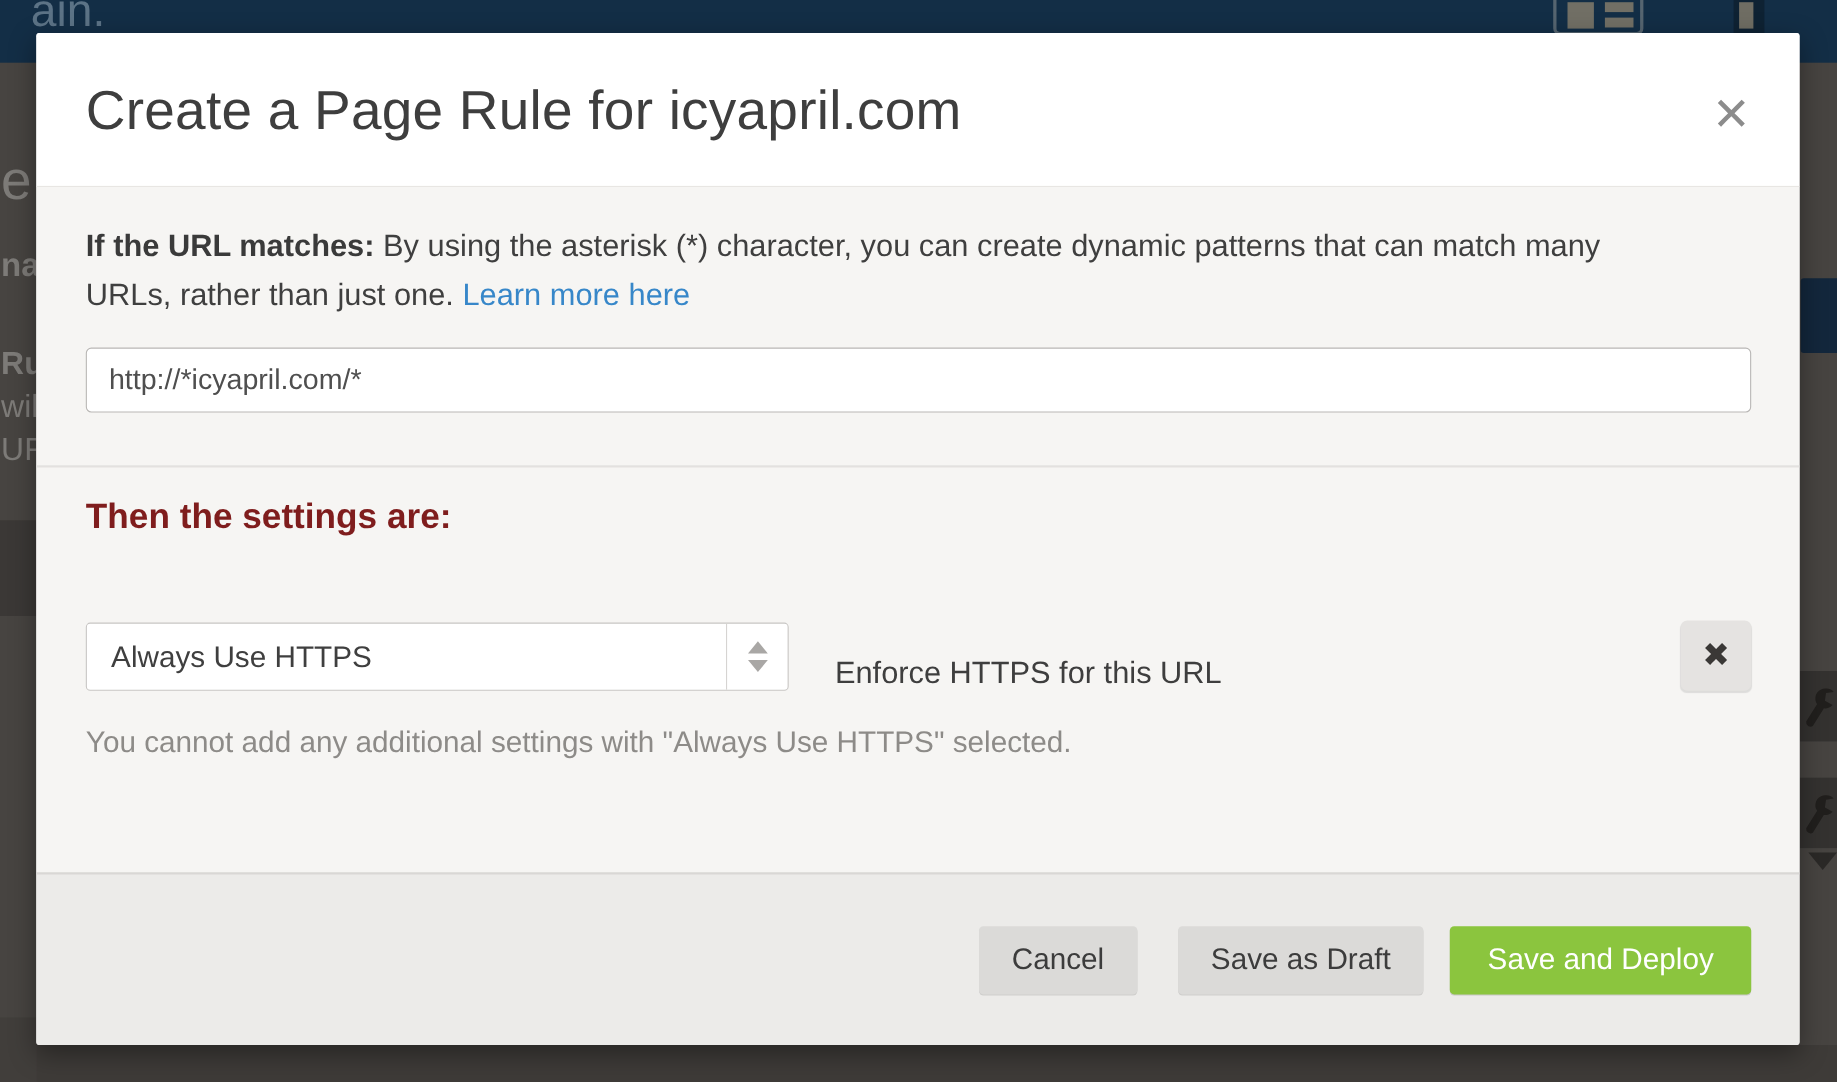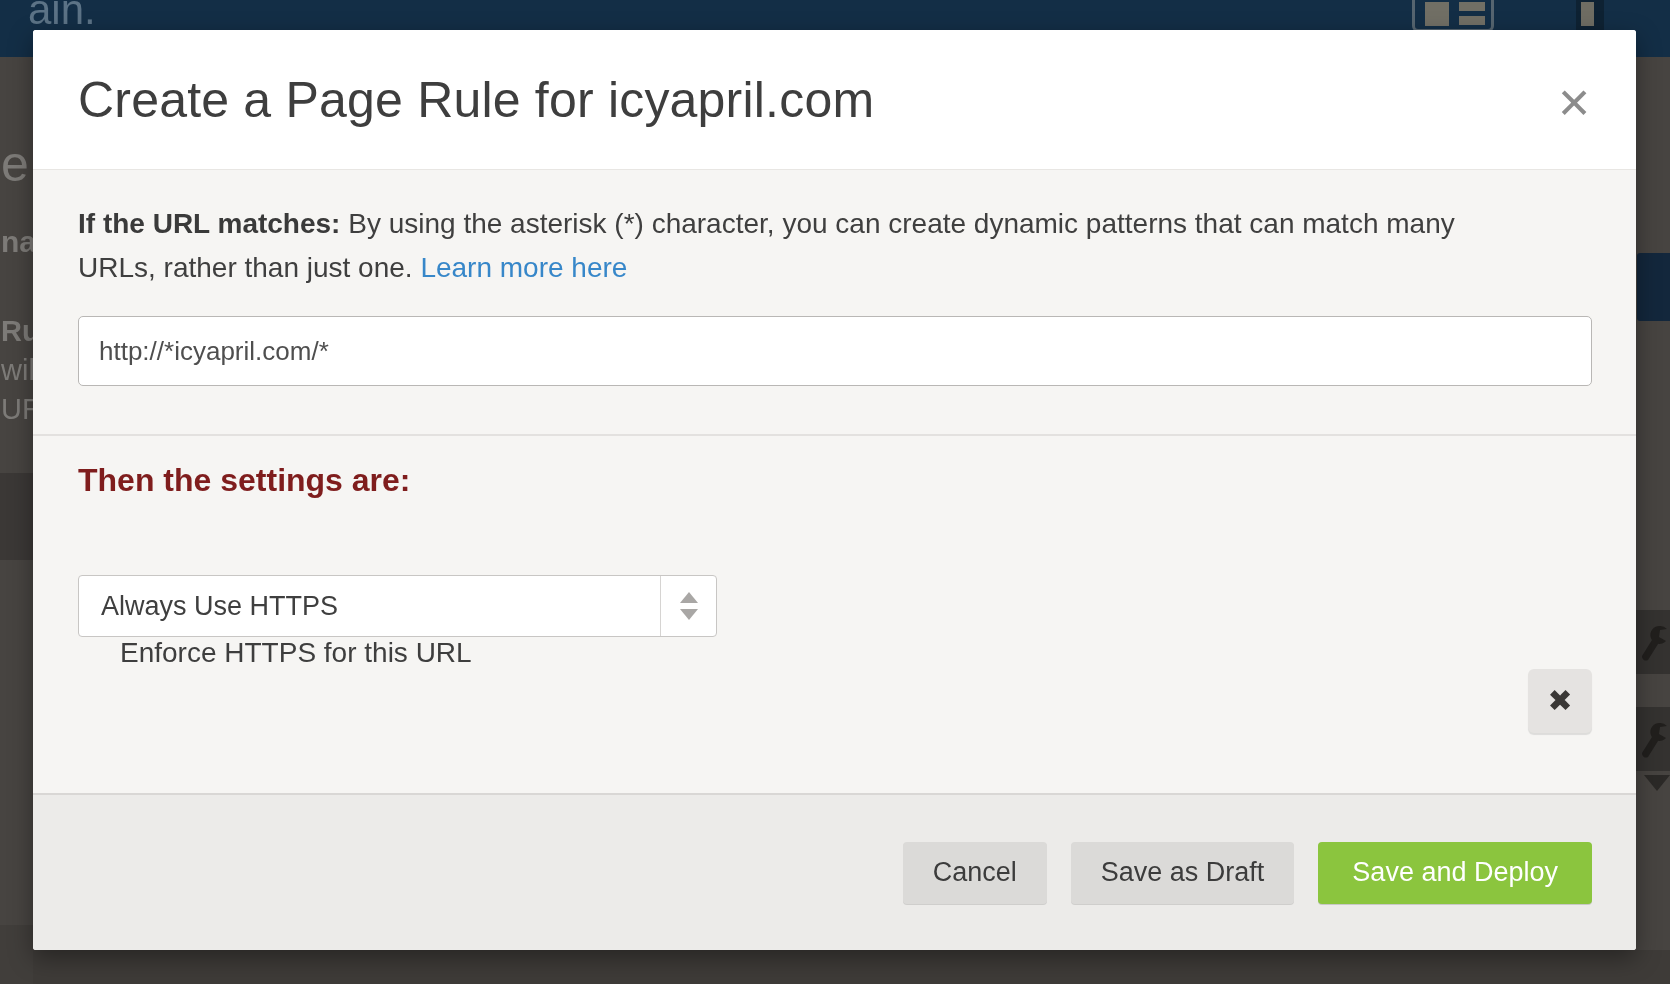--- a/index.html
+++ b/index.html
@@ -49,30 +49,30 @@
   .m-close { position:absolute; right:40px; top:52px; width:44px; height:44px; border:none; background:none;
              color:#8c8c8c; font-size:42px; line-height:40px; text-align:center; cursor:pointer;
              font-family:"DejaVu Sans",sans-serif; }
 
   .m-body { flex:1 1 auto; background:#f6f5f3; padding:32px 44px 0 45px; }
 
   .p-match { max-width:1395px; font-size:28px; line-height:44px; color:#3f3f3f; }
   .p-match b { color:#3a3a3a;margin-top:14px; }
   .p-match a { color:#3787c9; text-decoration:none; cursor:pointer; }
 
-  .url-input { display:block; width:1514px; height:70px; margin-top:26px; padding:0 20px;
+  .url-input { display:block; width:1514px; height:59px; margin-top:26px; padding:0 20px;
                font-family:"Liberation Sans","DejaVu Sans",sans-serif;
                font-size:26px; color:#4f4f4f; background:#fff;
                border:1px solid #b9b7b5; border-radius:5px; outline:none; }
 
   .m-divider { height:2px; background:#e3e1df; margin:48px -44px 0 -45px; }
 
   .h-settings { margin-top:26px; font-size:32px; font-weight:bold; color:#7f1d1d; }
 
-  .setting-row { margin-top:76px; display:flex; align-items:flex-start;flex-direction:column; }
+  .setting-row { margin-top:76px; display:flex; align-items:flex-end; }
   .setting-select { position:relative; width:639px; height:62px; background:#fff;
                     border:1px solid #c8c6c4; border-radius:4px; cursor:pointer;
                     display:flex; align-items:center; }
   .setting-select .value { padding-left:22px; font-size:27px; color:#3f3f3f; }
   .stepper { position:absolute; right:0; top:0; width:56px; height:100%;
              border-left:1px solid #d6d4d2; display:flex; flex-direction:column;
              align-items:center; justify-content:center; gap:6px; }
   .tri-up   { width:0; height:0; border-left:9px solid transparent; border-right:9px solid transparent;
               border-bottom:11px solid #a9a7a5; }
   .tri-down { width:0; height:0; border-left:9px solid transparent; border-right:9px solid transparent;
@@ -85,21 +85,21 @@
                 font-size:30px; color:#3a3836; line-height:64px; text-align:center;
                 font-family:"DejaVu Sans",sans-serif; }
 
   .setting-note { margin-top:32px; font-size:27px; color:#8d8b88; }
 
   .m-footer { flex:0 0 157px; background:#ecebe9; border-top:2px solid #d9d7d5;
               display:flex; align-items:center; justify-content:flex-end;
               gap:24px; padding-right:44px; }
   .btn { height:62px; border:none; border-radius:4px; font-size:27px; cursor:pointer;
          font-family:"Liberation Sans","DejaVu Sans",sans-serif; }
-  .btn-gray { background:#dbdad8; color:#3c3c3c; padding:0 30px; box-shadow:0 1px 0 rgba(0,0,0,.12); }
+  .btn-gray { background:#dbdad8; color:#3c3c3c; padding:0 30px; box-shadow:0 1px 0 rgba(0,0,0,.12);margin-left:13px; }
   .btn-green { background:#8bc53e; color:#ffffff; padding:0 34px; box-shadow:0 1px 0 rgba(0,0,0,.15); }
 </style>
 </head>
 <body>
 
 <div class="backdrop">
   <div class="bg-topbar">
     <div class="bg-topbar-text">ain.</div>
     <div class="bg-icon-a">
       <div class="blk"></div>
@@ -165,20 +165,21 @@
         <span class="value">Always Use HTTPS</span>
         <span class="stepper">
           <span class="tri-up"></span>
           <span class="tri-down"></span>
         </span>
       </div>
       <span class="setting-desc">Enforce HTTPS for this URL</span>
       <button class="remove-btn">✖</button>
     </div>
 
+    <div class="setting-note">You cannot add any additional settings with "Always Use HTTPS" selected.</div>
   </div>
 
   <div class="m-footer">
     <button class="btn btn-gray">Cancel</button>
     <button class="btn btn-gray">Save as Draft</button>
     <button class="btn btn-green">Save and Deploy</button>
   </div>
 
 </div>
 

